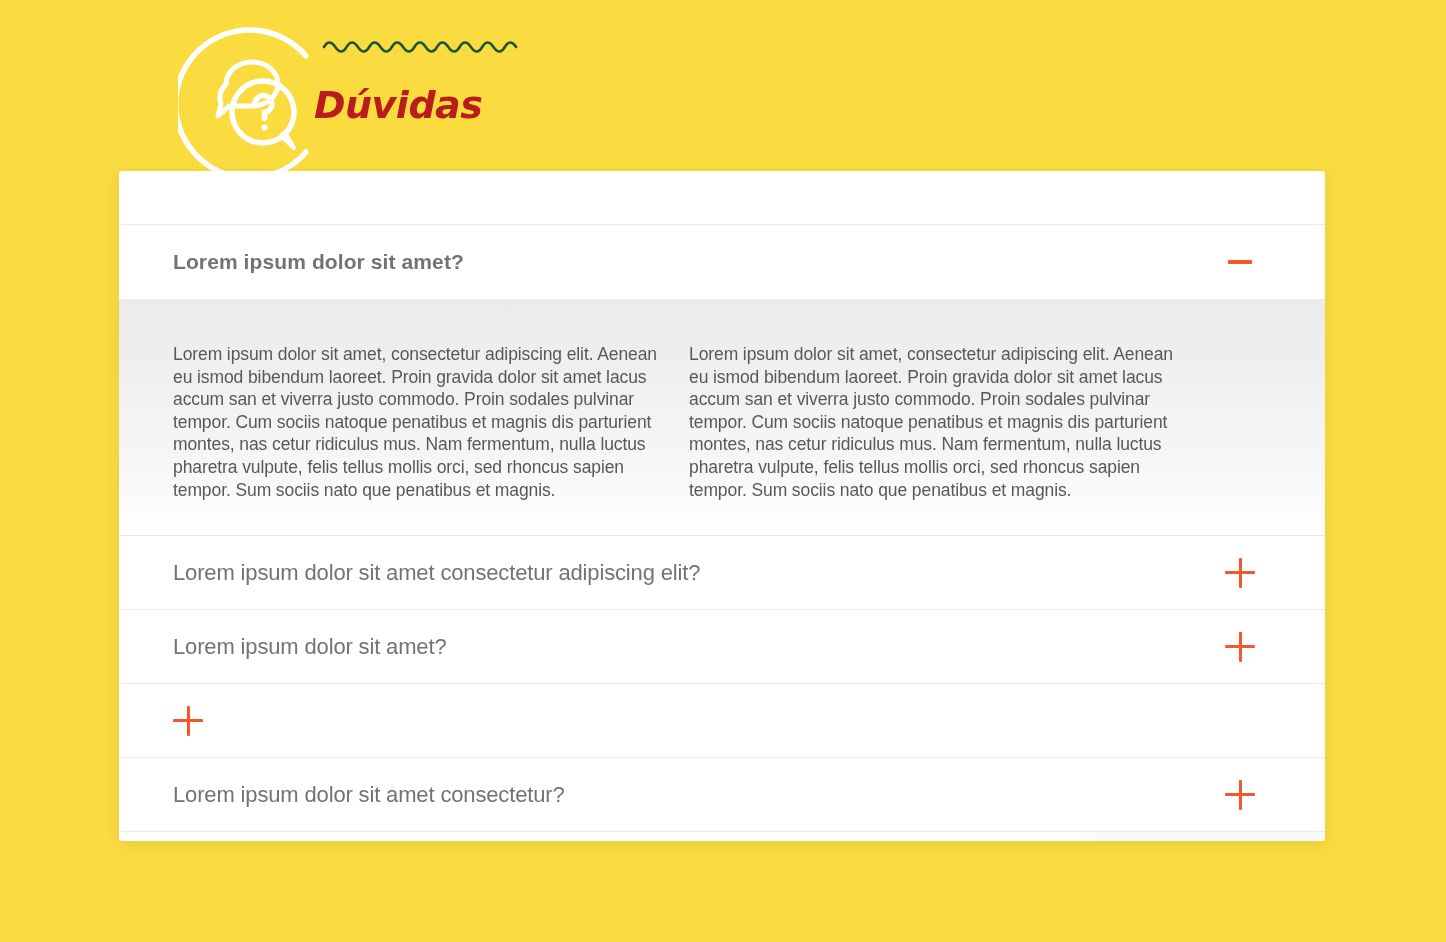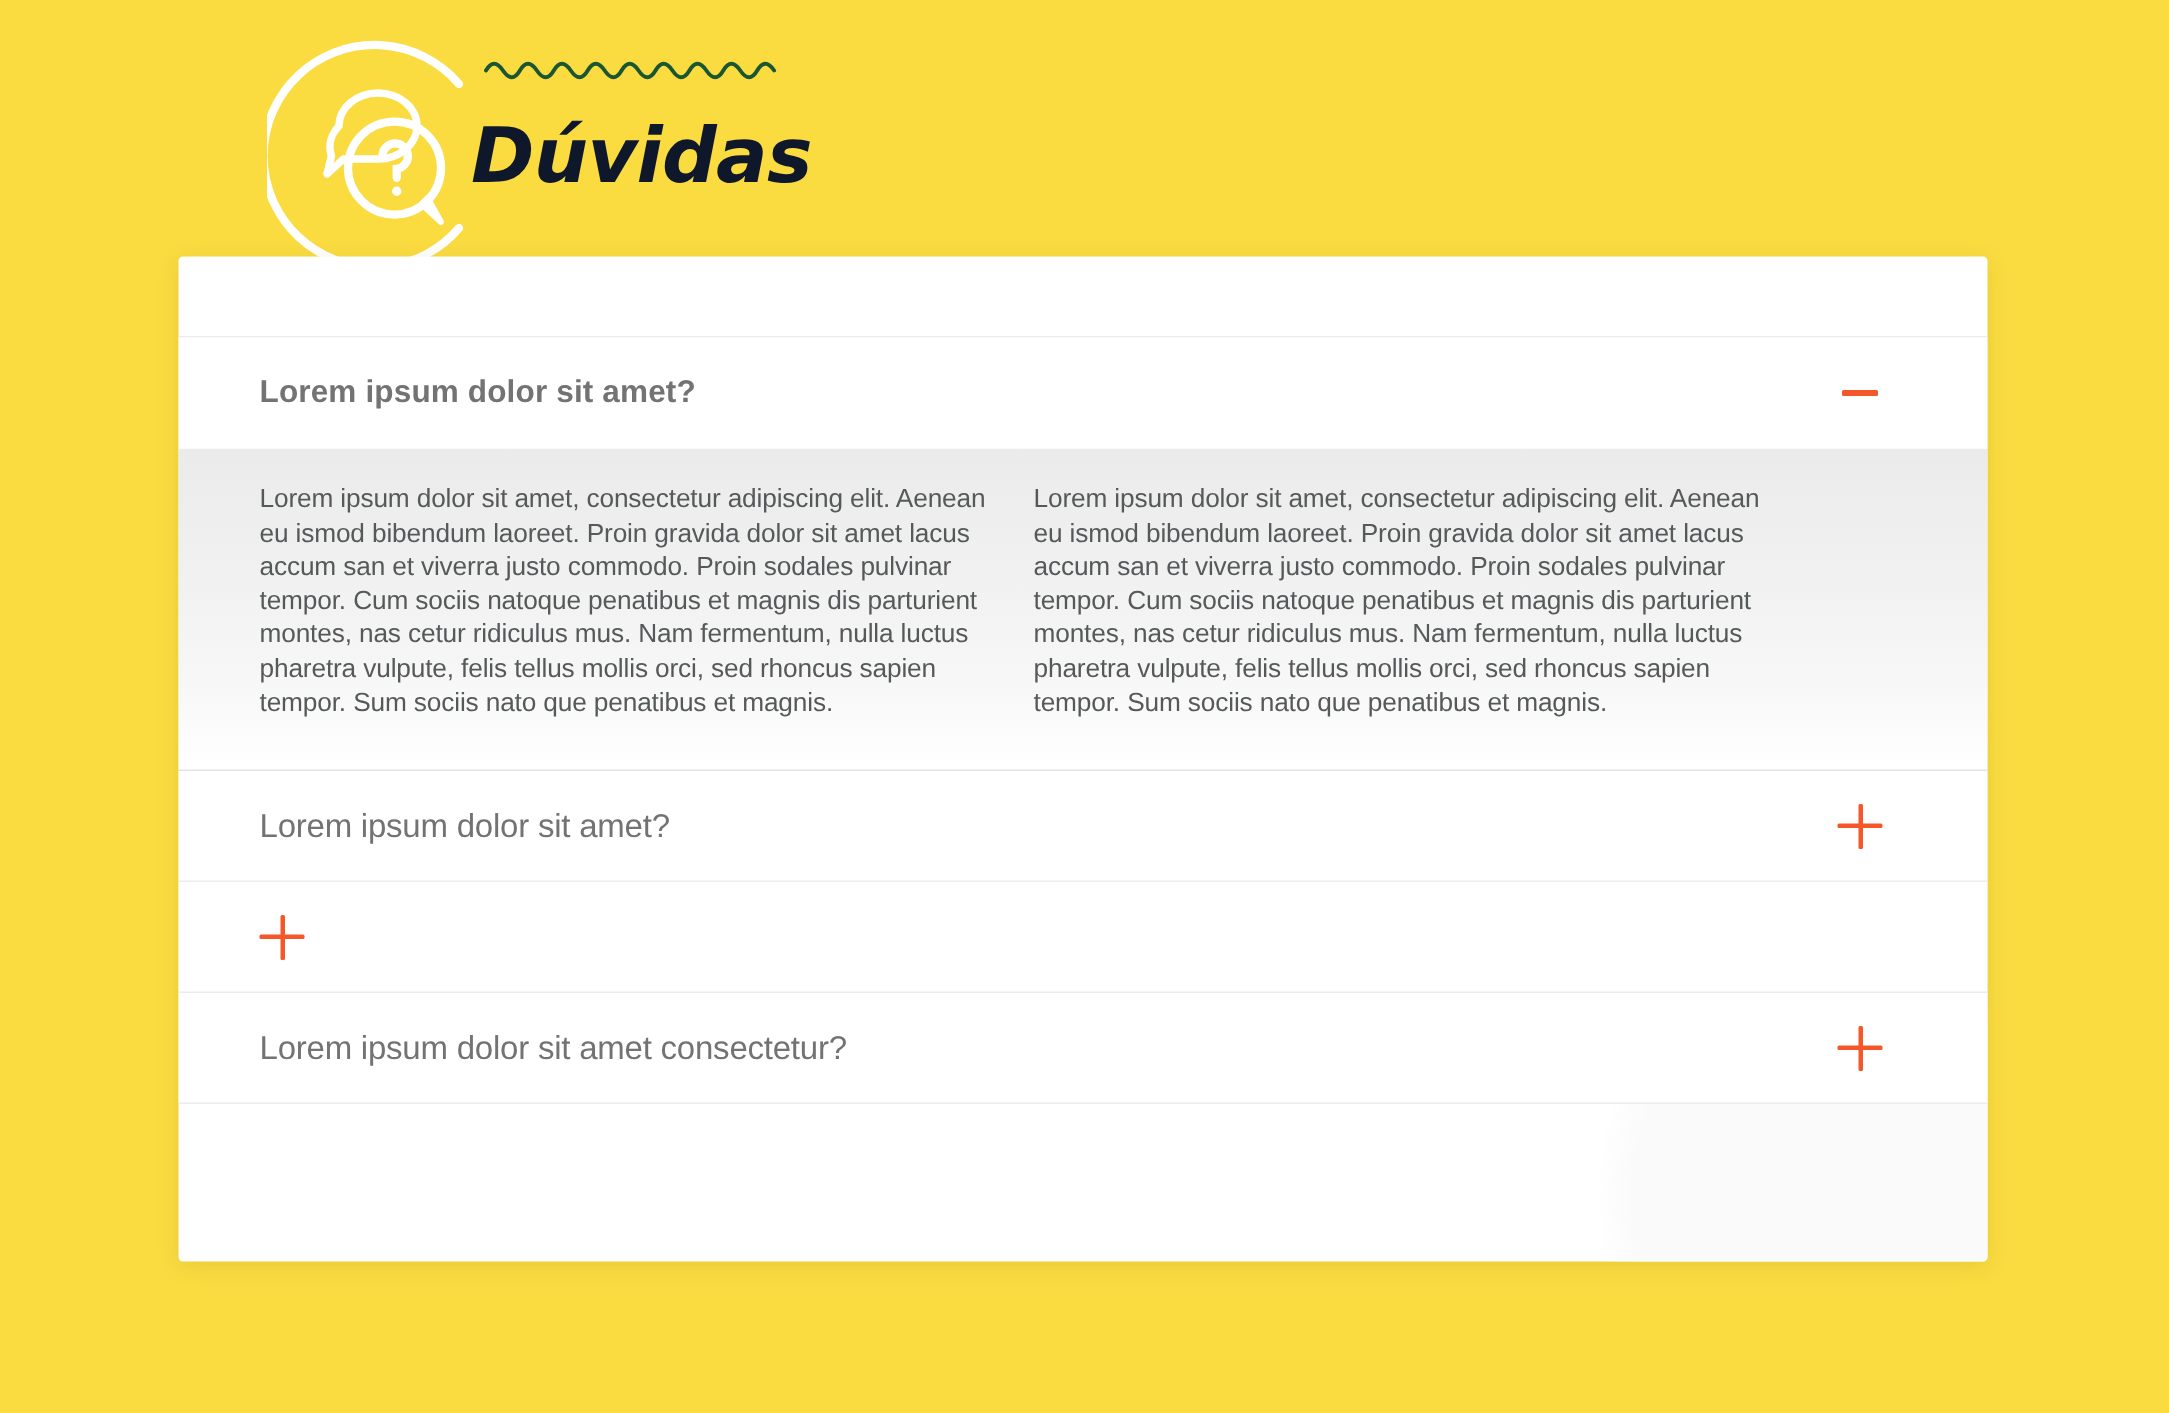--- a/index.html
+++ b/index.html
@@ -41,25 +41,25 @@
     width: 200px;
     height: 18px;
   }
   .squiggle svg { display: block; width: 200px; height: 18px; }
 
   .header-title {
     position: absolute;
     left: 314px;
     top: 74px;
     font-family: "DejaVu Sans", sans-serif;
-    font-size: 51px;
+    font-size: 38px;
     font-weight: bold;
     font-style: italic;
     letter-spacing: -0.5px;
-    color: #0f172a;
+    color: #b91c1c;
     white-space: nowrap;
     line-height: 62px;
   }
 
   
   .faq-card {
     position: absolute;
     left: 119px;
     top: 171px;
     width: 1206px;
@@ -153,20 +153,21 @@
     display: none;
     padding: 22px 54px 34px 54px;
     background: linear-gradient(to bottom, #ebebeb 0%, #f0f0f0 35%, #f7f7f7 72%, #ffffff 100%);
     border-bottom: 1px solid #e4e4e4;
   }
   .acc-item.open .acc-body { display: block; }
 
   .acc-cols {
     display: flex;
     gap: 20px;
+    margin-top: 22px;
   }
   .acc-col {
     width: 496px;
     flex: 0 0 496px;
     color: #56595a;
     font-size: 17.5px;
     line-height: 22.6px;
     letter-spacing: -0.1px;
   }
 </style>
@@ -216,20 +217,29 @@
       </span>
     </div>
     <div class="acc-body">
       <div class="acc-cols">
         <div class="acc-col">Lorem ipsum dolor sit amet, consectetur adipiscing elit. Aenean eu ismod bibendum laoreet. Proin gravida dolor sit amet lacus accum san et viverra justo commodo. Proin sodales pulvinar tempor. Cum sociis natoque penatibus et magnis dis parturient montes, nas cetur ridiculus mus. Nam fermentum, nulla luctus pharetra vulpute, felis tellus mollis orci, sed rhoncus sapien tempor. Sum sociis nato que penatibus et magnis.</div>
         <div class="acc-col">Lorem ipsum dolor sit amet, consectetur adipiscing elit. Aenean eu ismod bibendum laoreet. Proin gravida dolor sit amet lacus accum san et viverra justo commodo. Proin sodales pulvinar tempor. Cum sociis natoque penatibus et magnis dis parturient montes, nas cetur ridiculus mus. Nam fermentum, nulla luctus pharetra vulpute, felis tellus mollis orci, sed rhoncus sapien tempor. Sum sociis nato que penatibus et magnis.</div>
       </div>
     </div>
   </div>
 
+  <div class="acc-item">
+    <div class="acc-head">
+      <span class="acc-title">Lorem ipsum dolor sit amet consectetur adipiscing elit?</span>
+      <span class="acc-toggle">
+        <span class="bar-h"></span>
+        <span class="bar-v"></span>
+      </span>
+    </div>
+  </div>
 
   <div class="acc-item">
     <div class="acc-head">
       <span class="acc-title">Lorem ipsum dolor sit amet?</span>
       <span class="acc-toggle">
         <span class="bar-h"></span>
         <span class="bar-v"></span>
       </span>
     </div>
   </div>

